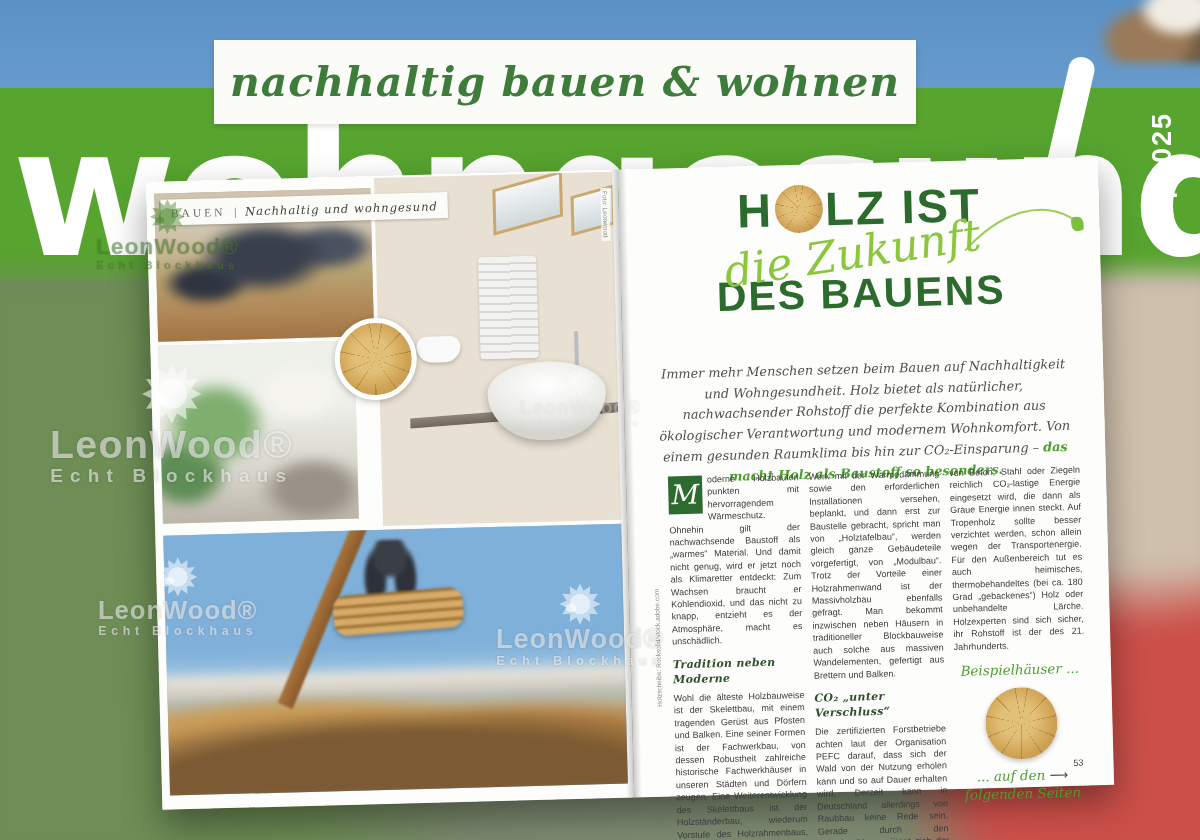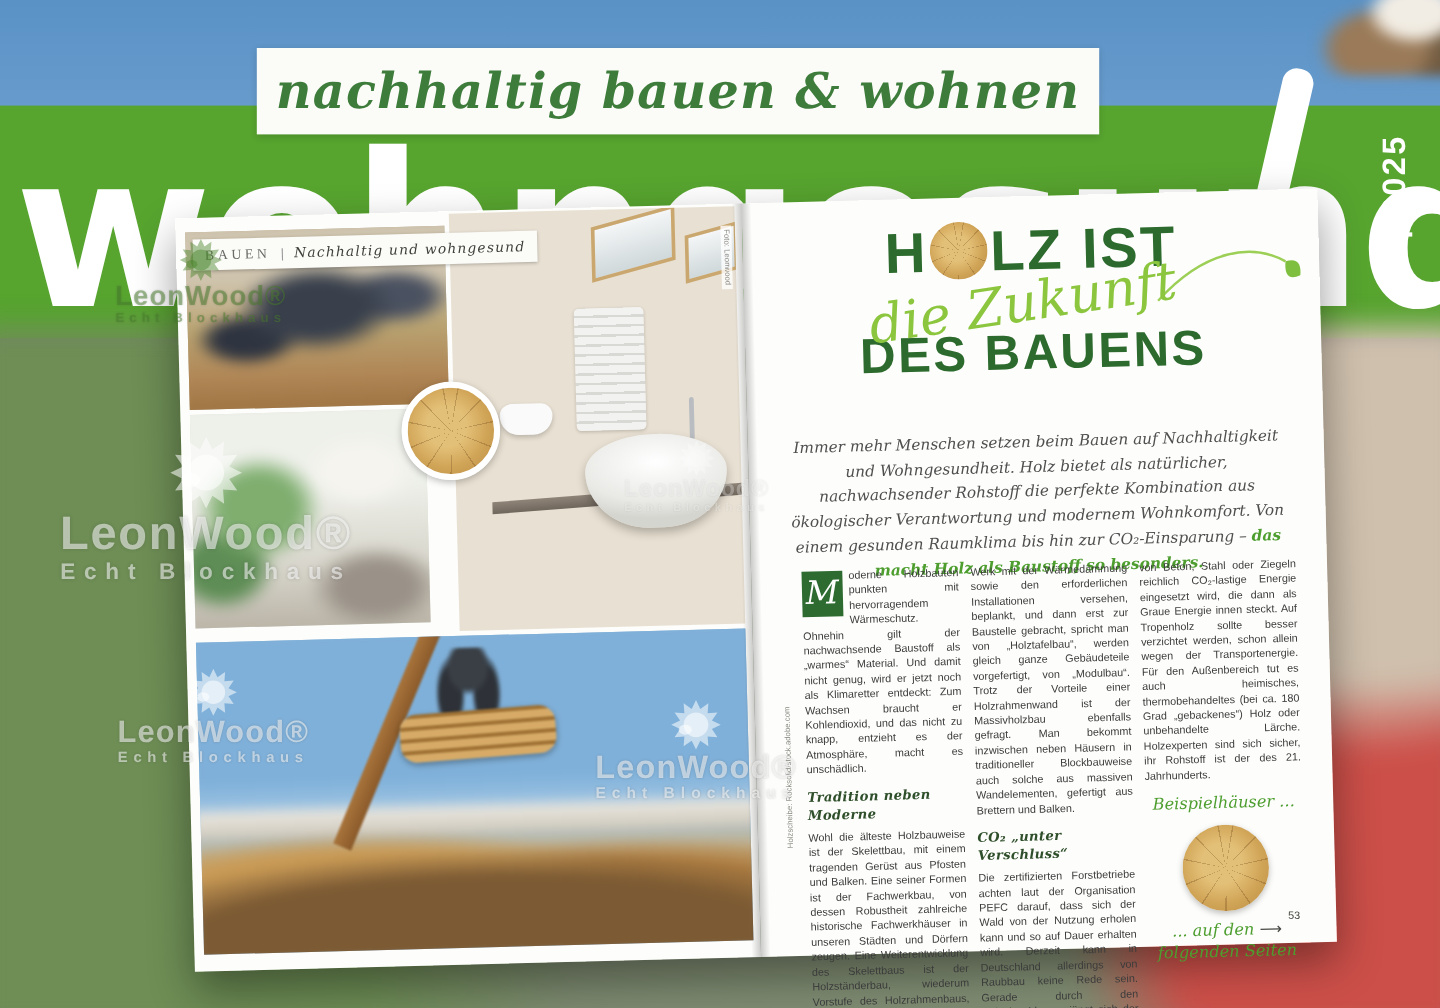--- a/index.html
+++ b/index.html
@@ -24,21 +24,21 @@
            radial-gradient(180px 150px at 90px 255px, #c04a3e 0 45%, transparent 72%),
            radial-gradient(150px 120px at 60px 390px, #b5453c 0 42%, transparent 70%),
            radial-gradient(260px 220px at 70px 560px, #54555c 0 55%, transparent 80%),
            radial-gradient(300px 260px at 1160px 150px, #cfc0ad 0 55%, transparent 80%),
            radial-gradient(320px 300px at 1165px 480px, #cc4f49 0 55%, transparent 80%),
            radial-gradient(200px 500px at 1215px 300px, #e4e2dc 0 40%, transparent 70%),
            linear-gradient(180deg,#8d9a7e,#7d8a70);
          filter:blur(11px); }
 
   
-  .banner { position:absolute; left:214px; top:40px; width:702px; height:72px;
+  .banner { position:absolute; left:214px; top:40px; width:702px; height:84px;
             background:#fbfcf8; display:flex; align-items:center; justify-content:center;
             box-shadow:0 2px 6px rgba(0,0,0,0.15); z-index:3; }
   .banner span { font-family:"DejaVu Serif", serif; font-style:italic; font-weight:700;
             font-size:41px; color:#3e7c3b; letter-spacing:1px; }
 
   
   .masthead { position:absolute; left:12px; top:105px; z-index:2; white-space:nowrap;
             font-family:"DejaVu Sans", sans-serif; font-weight:700; font-size:178px;
             letter-spacing:-3px; color:#ffffff; line-height:1; }
   .brushstroke { position:absolute; left:1058px; top:56px; width:26px; height:118px;

